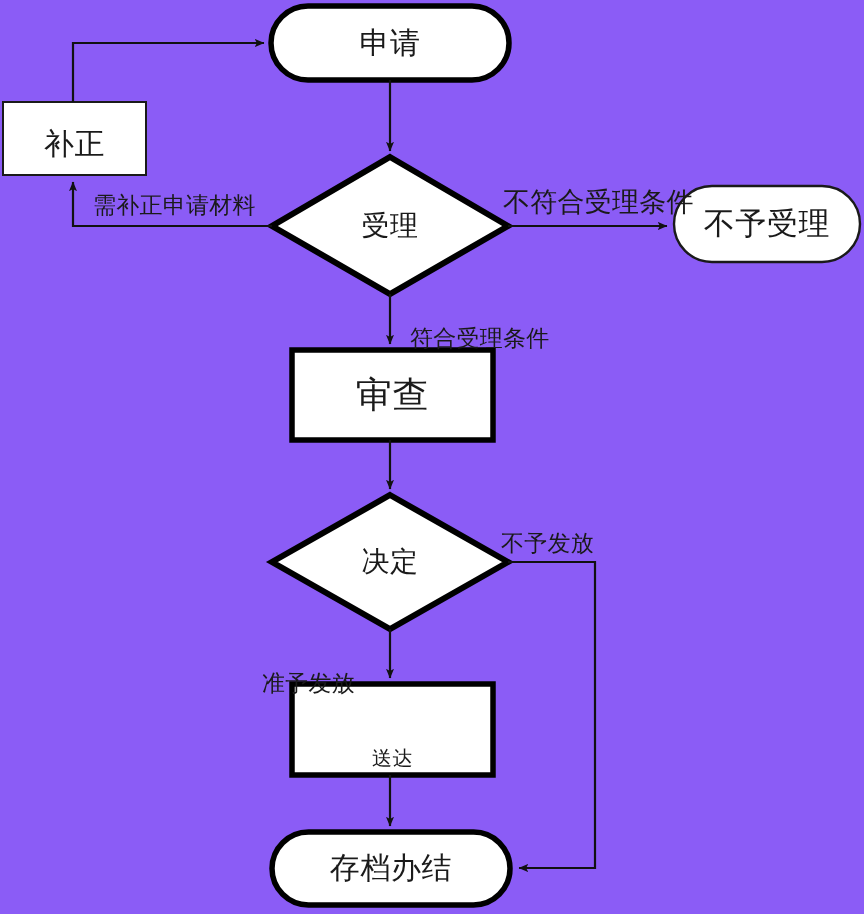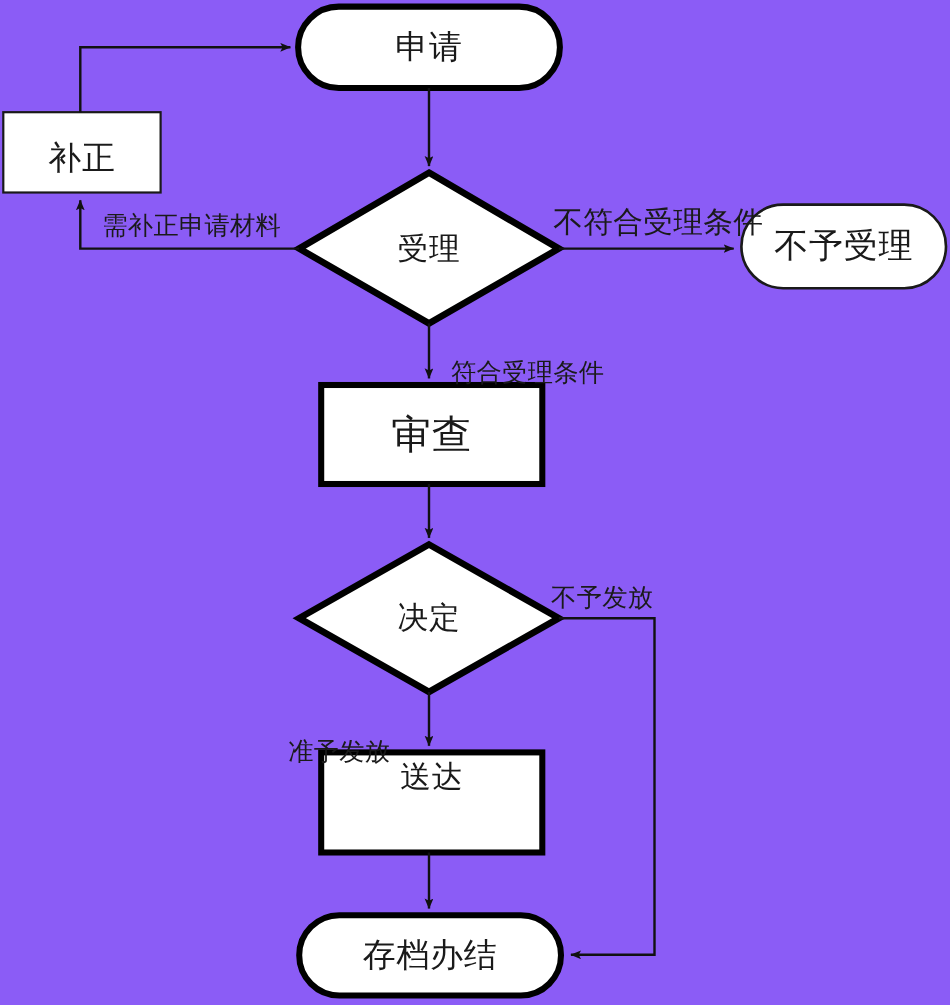--- a/index.html
+++ b/index.html
@@ -94,21 +94,21 @@
   <div class="node-label" style="left:3px; top:102px; width:143px; height:85px; font-size:30px;">补正</div>
 
   <div class="node-label" style="left:272px; top:157px; width:236px; height:138px; font-size:28px;">受理</div>
 
   <div class="node-label" style="left:674px; top:186px; width:186px; height:76px; font-size:31px;">不予受理</div>
 
   <div class="node-label" style="left:292px; top:350px; width:201px; height:90px; font-size:36px;">审查</div>
 
   <div class="node-label" style="left:272px; top:495px; width:236px; height:134px; font-size:28px;">决定</div>
 
-  <div class="node-label" style="left:292px; top:660px; width:201px; height:91px; font-size:28px;">送达</div>
+  <div class="node-label" style="left:292px; top:713px; width:201px; height:91px; font-size:20px;">送达</div>
 
   <div class="node-label" style="left:272px; top:832px; width:238px; height:73px; font-size:30px;">存档办结</div>
 
   <div class="edge-label" style="left:93px; top:194px; font-size:23px;">需补正申请材料</div>
 
   <div class="edge-label" style="left:503px; top:189px; font-size:27px;">不符合受理条件</div>
 
   <div class="edge-label" style="left:410px; top:307px; font-size:23px;margin-top:20px;">符合受理条件</div>
 
   <div class="edge-label" style="left:262px; top:632px; font-size:23px;margin-top:40px;">准予发放</div>

